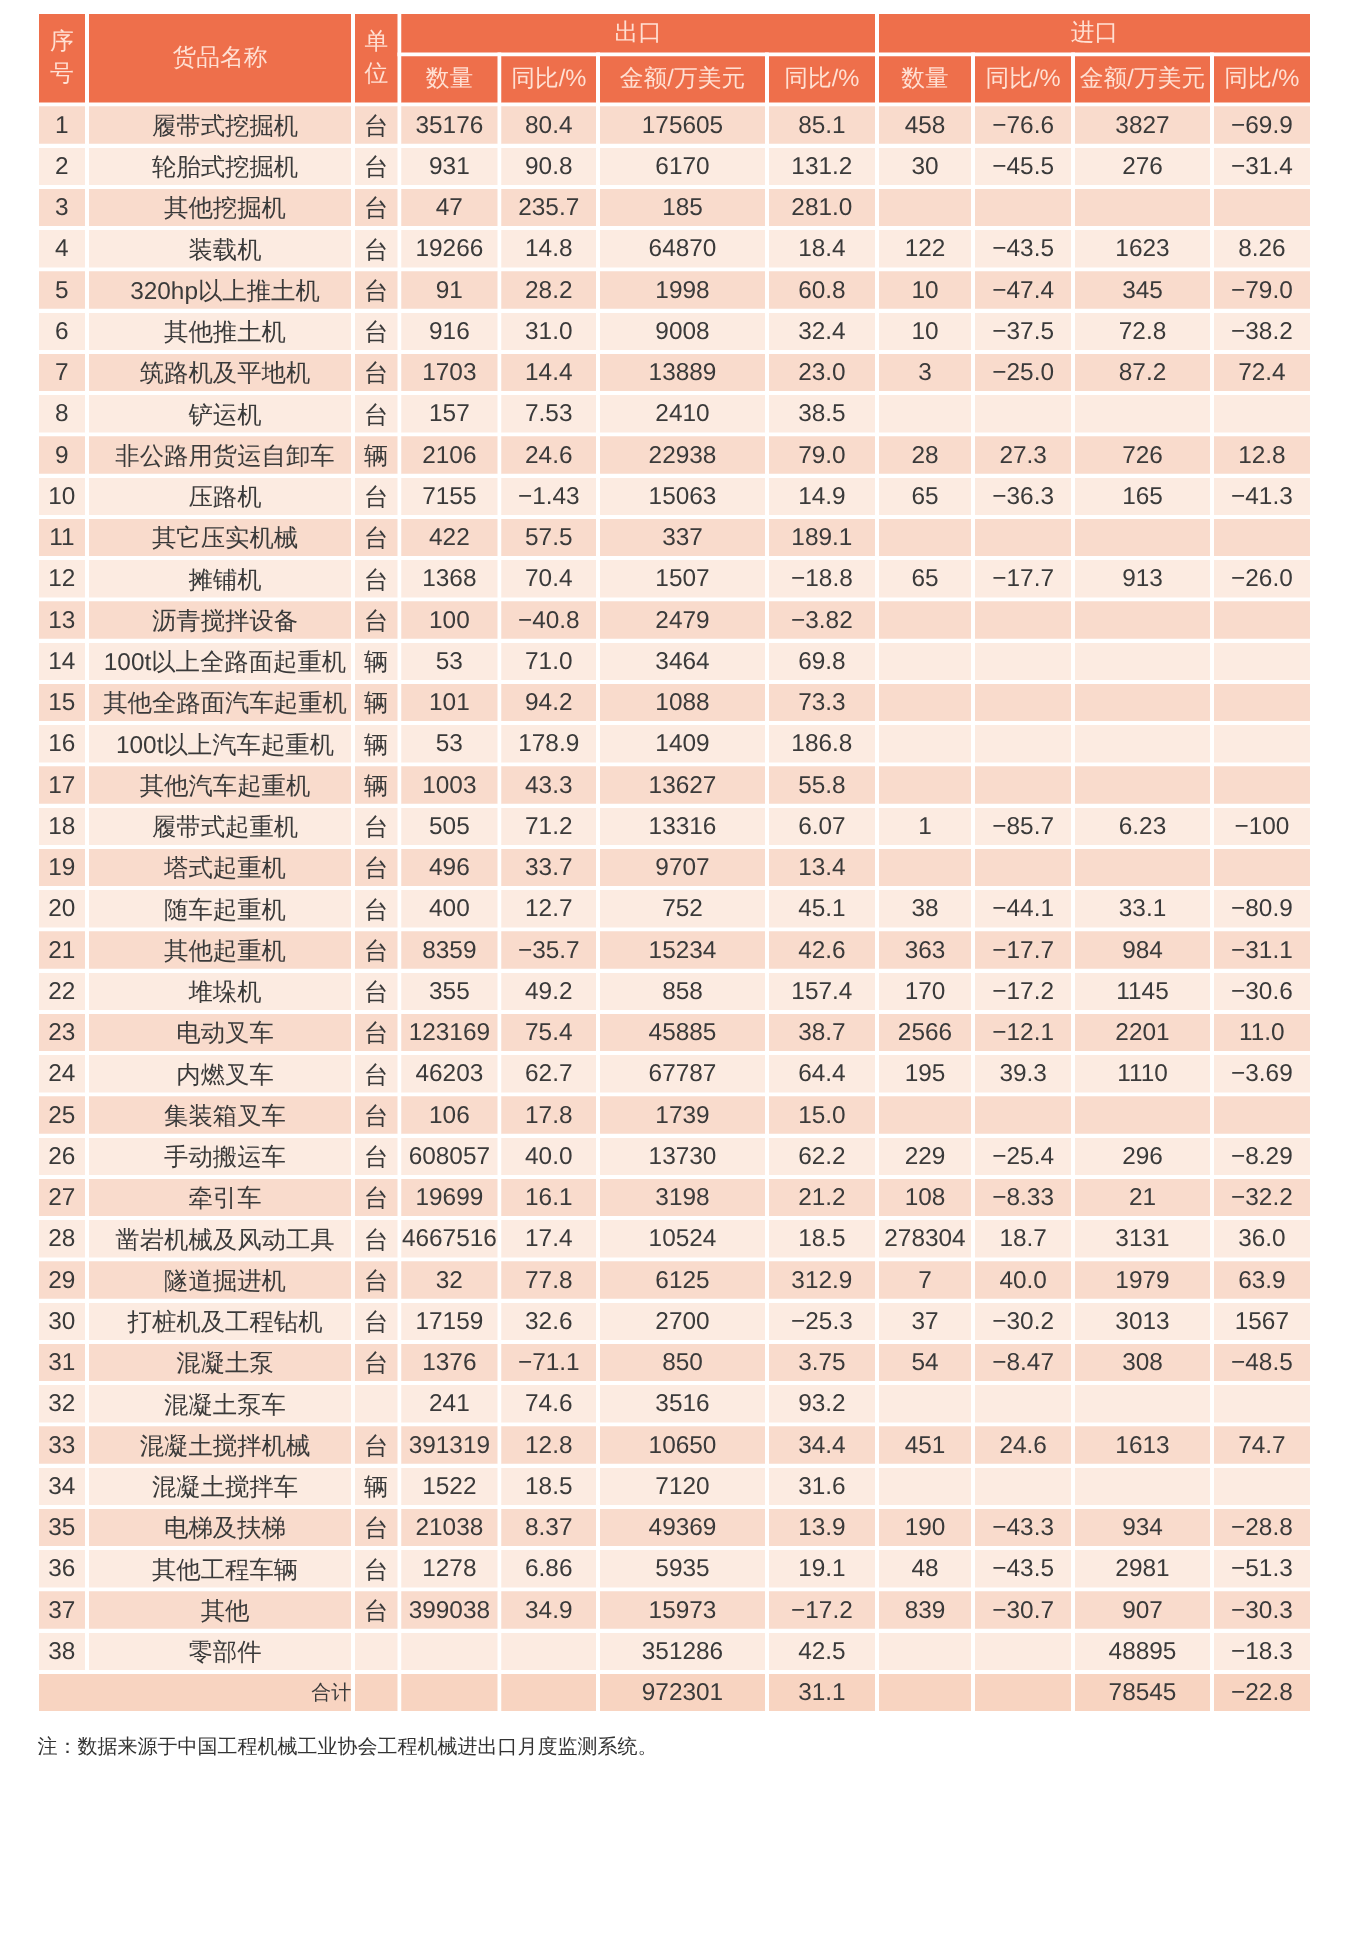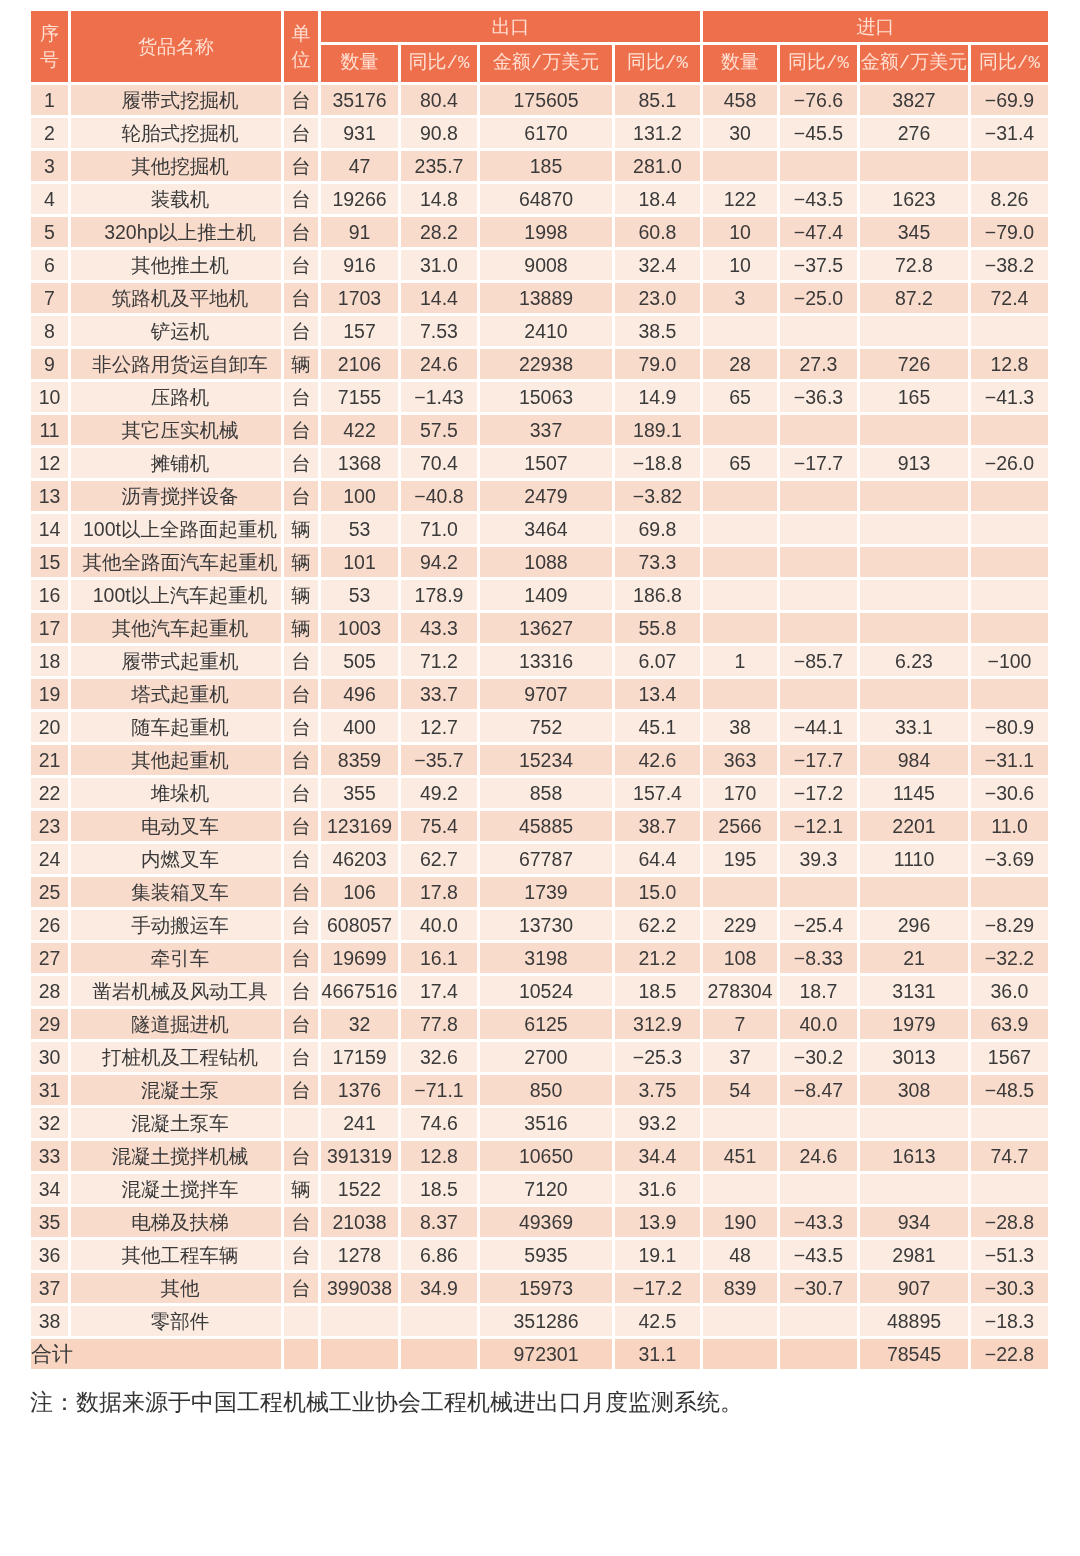--- a/index.html
+++ b/index.html
@@ -32,36 +32,36 @@
   thead th{
     background:var(--orange);
     color:var(--head-text);
     font-weight:normal;
     font-size:19px;
     text-align:center;
     line-height:1.35;
   }
   th.two-line{white-space:pre-line;}
   tr.group-row th{height:34px;}
-  tr.sub-row th{height:40px;font-family:Liberation Mono, monospace;}
+  tr.sub-row th{height:40px;}
   td{
     font-size:19.5px;
     height:33px;
     text-align:center;
     color:var(--text);
   }
   td.c-name{text-align:center;padding-left:8px;}
   tr.odd td{background:var(--row-odd);}
   tr.even td{background:var(--row-even);}
   tr.total-row td{background:var(--row-total);}
-  td.c-total-label{text-align:left;font-size:21px;font-family:Liberation Mono, monospace;}
+  td.c-total-label{text-align:right;font-size:16px;font-family:Liberation Mono, monospace;}
   .note{
     margin-top:15px;
     padding-left:2px;
-    font-size:23px;
+    font-size:16px;
     color:#333333;
   }
 </style>
 </head>
 <body>
 
 <div class="wrap">
   <table>
     <colgroup>
       <col style="width:40px">

